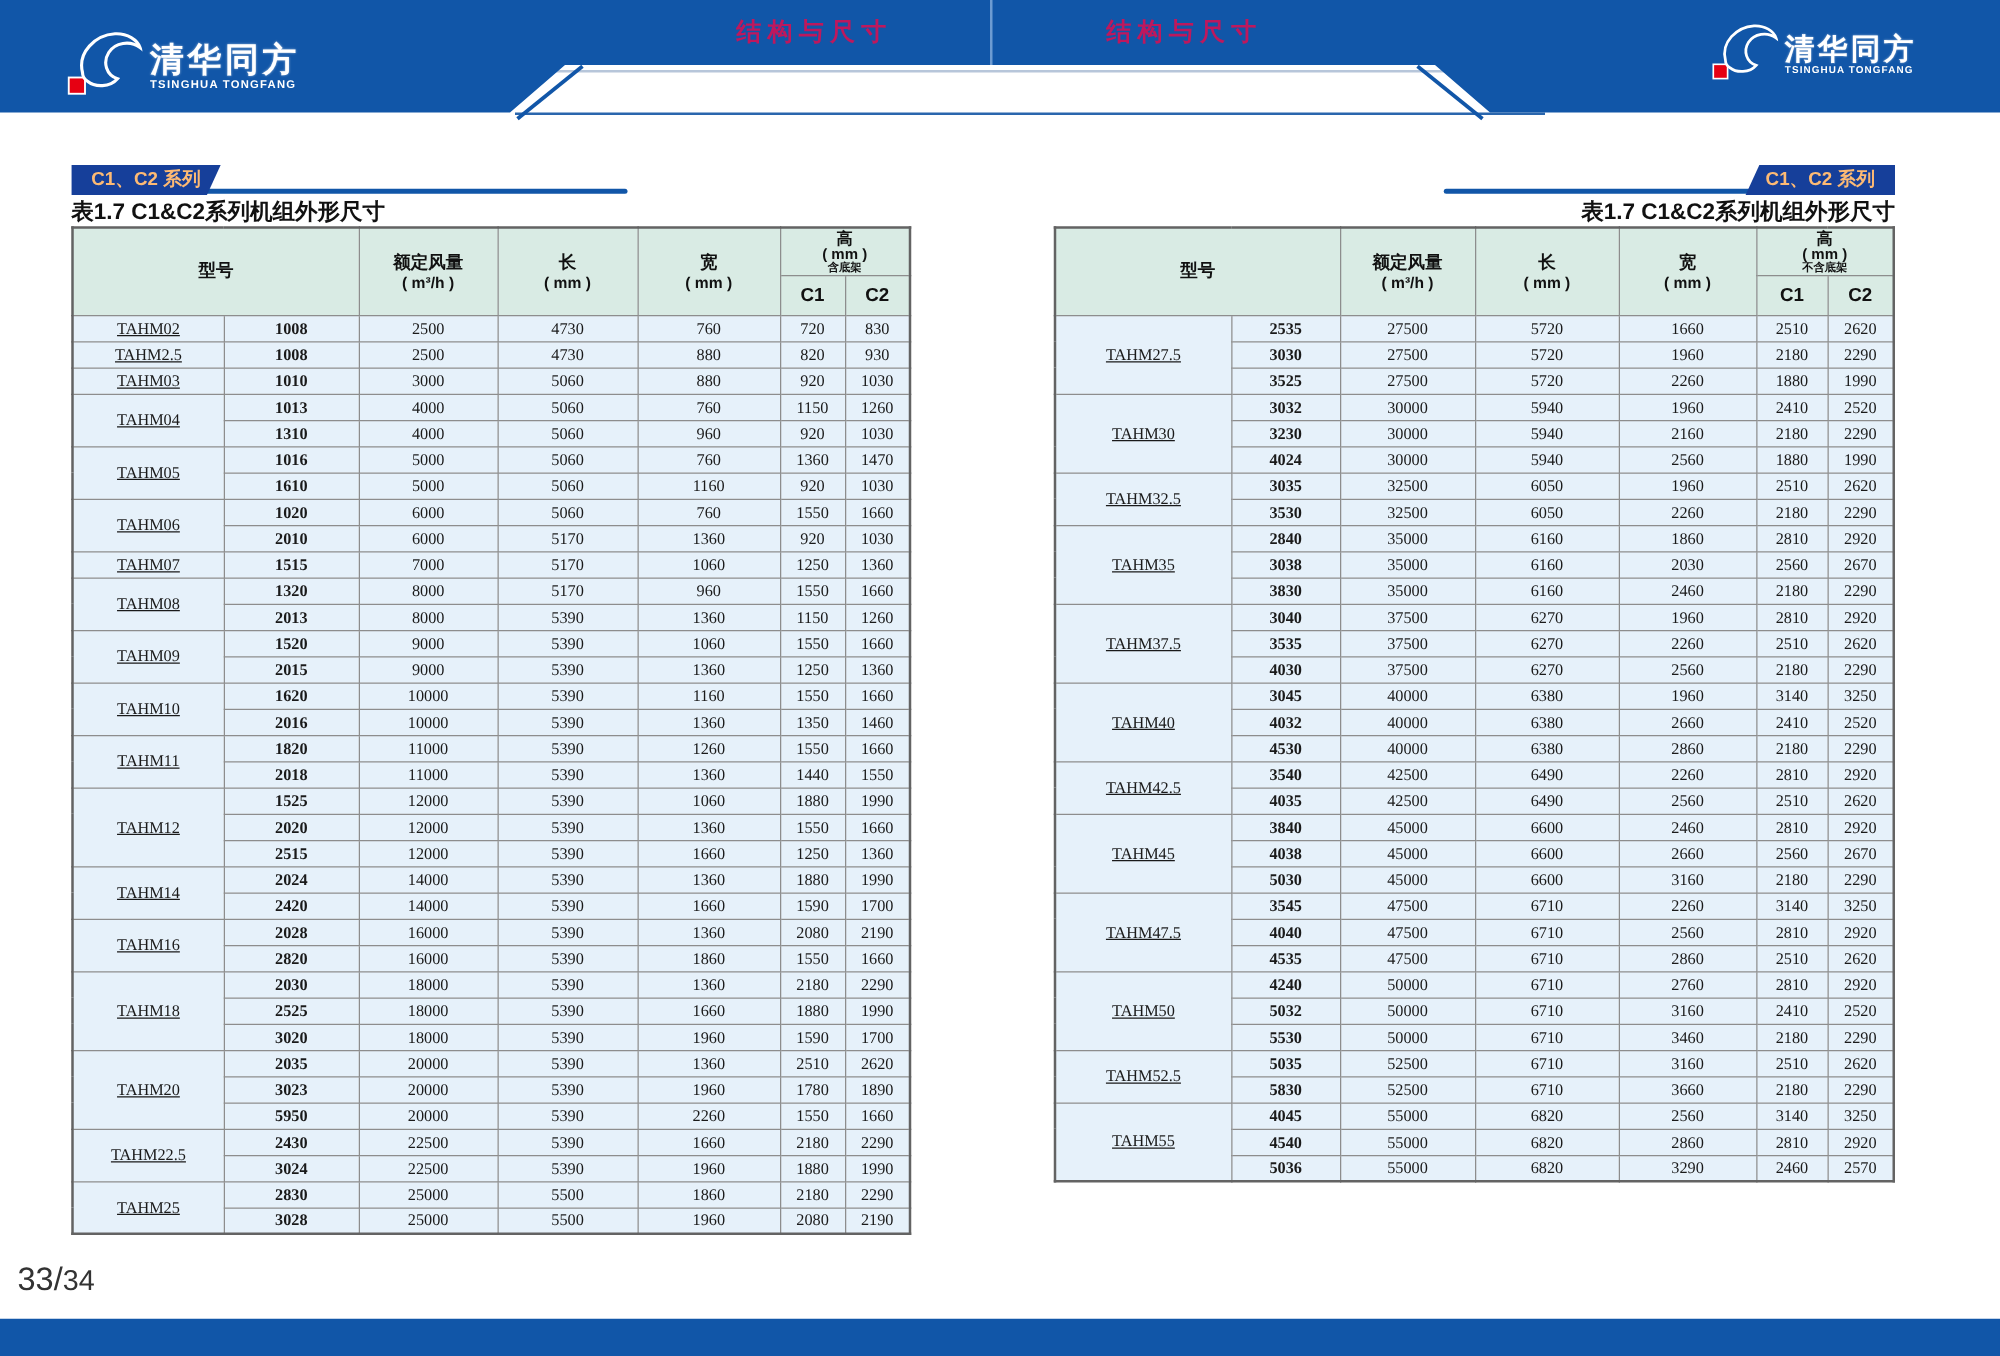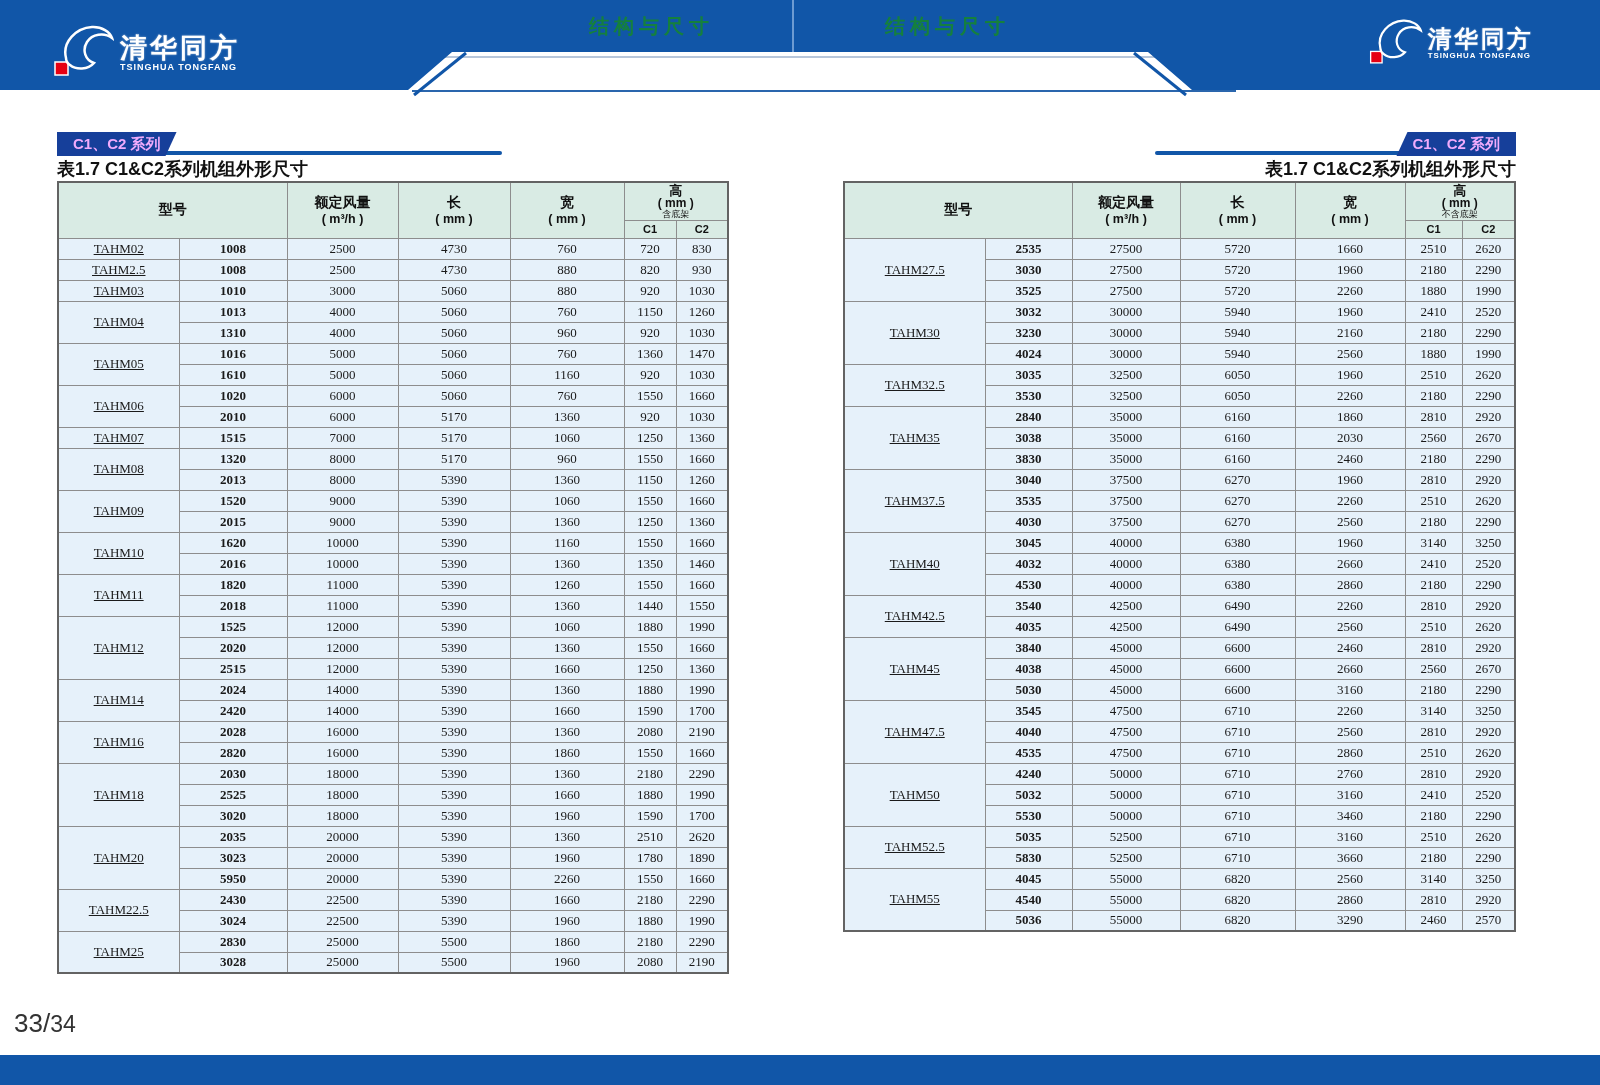--- a/index.html
+++ b/index.html
@@ -9,58 +9,58 @@
 
   
   .header-bar { position:absolute; left:0; top:0; width:1600px; height:52px; background:#1156a8; }
   .header-hairline { position:absolute; left:0; top:56px; width:1600px; height:2px; background:#b7c6da; }
   .header-connector { position:absolute; left:412px; top:90px; width:824px; height:2px; background:#2a66ad; }
   .header-divider { position:absolute; left:792px; top:0; width:2px; height:52px; background:#6d9bd2; }
   .wing { position:absolute; top:0; width:560px; height:100px; }
   .wing-left { left:0; }
   .wing-right { right:0; }
   .head-title { position:absolute; top:0; height:52px; line-height:52px; text-align:center;
-                color:#15803d; font-size:20px; font-weight:bold; letter-spacing:5px; z-index:3; }
+                color:#be185d; font-size:20px; font-weight:bold; letter-spacing:5px; z-index:3; }
   .head-title-left { left:510px; width:283px; }
   .head-title-right { left:795px; width:305px; }
 
   .logo { position:absolute; display:flex; align-items:center; z-index:4; }
   .logo-left { left:52px; top:24px; }
   .logo-right { left:1368px; top:18px; transform:scale(0.88); transform-origin:left top; }
   .logo-text { margin-left:6px; color:#fff; }
   .logo-cn { font-size:27px; font-weight:bold; letter-spacing:3px; line-height:1.05;
              text-shadow:0 0 2px rgba(255,255,255,.6); }
   .logo-en { font-size:9px; font-weight:bold; letter-spacing:1px; }
 
   
   .badge { position:absolute; top:132px; height:24px; line-height:24px; background:#163f9a;
-           color:#f0abfc; font-size:15px; font-weight:bold; padding:0 16px; z-index:2; }
+           color:#fdba74; font-size:15px; font-weight:bold; padding:0 16px; z-index:2; }
   .badge-left { left:57px; clip-path:polygon(0 0,100% 0,calc(100% - 11px) 100%,0 100%); }
   .badge-right { right:84px; clip-path:polygon(11px 0,100% 0,100% 100%,0 100%); }
   .badge-line { position:absolute; top:151px; height:4px; background:#1156a8; border-radius:2px; z-index:1; }
   .badge-line-left { left:100px; width:402px; }
   .badge-line-right { left:1155px; width:300px; }
   .tbl-title { position:absolute; top:157px; font-size:18px; font-weight:bold; color:#111; }
   .tbl-title-left { left:57px; }
   .tbl-title-right { right:84px; }
 
   
   table { position:absolute; border-collapse:collapse; table-layout:fixed; }
   .tbl-left  { left:57px;  top:181px; width:672px; }
   .tbl-right { left:843px; top:181px; width:673px; }
   table, th, td { border:1px solid #8d8d8d; }
   table { border:2px solid #636363; }
   th { background:#d9ebe4; color:#111; text-align:center; vertical-align:middle;
        font-size:14px; font-weight:bold; }
   th .unit { font-size:12.5px; }
   th .h-big { font-size:13px; line-height:13px; padding-top:1px; }
   th .h-unit { font-size:12px; line-height:12px; }
-  th .h-note { font-size:9px; line-height:10px; font-weight:normal; }
+  th .h-note { font-size:9px; line-height:10px; font-weight:bold; }
   .row-head { height:38px; }
-  .row-sub th { height:18px; font-size:11px; }
+  .row-sub th { height:32px; font-size:15px; }
   td { background:#e6f1fa; text-align:center; vertical-align:middle; height:21px;
        font-family:"Liberation Serif","DejaVu Serif",serif; font-size:13px; color:#1a1a1a;
        padding:0; }
   td.c-model { font-size:13px;text-decoration:underline; }
   td.c-num { font-weight:bold; }
   tr.group-start td { border-top:1.5px solid #6a6a6a; }
 
   
   .page-num { position:absolute; left:14px; top:1008px; color:#333;
               font-family:"Liberation Sans","DejaVu Sans",sans-serif; }

